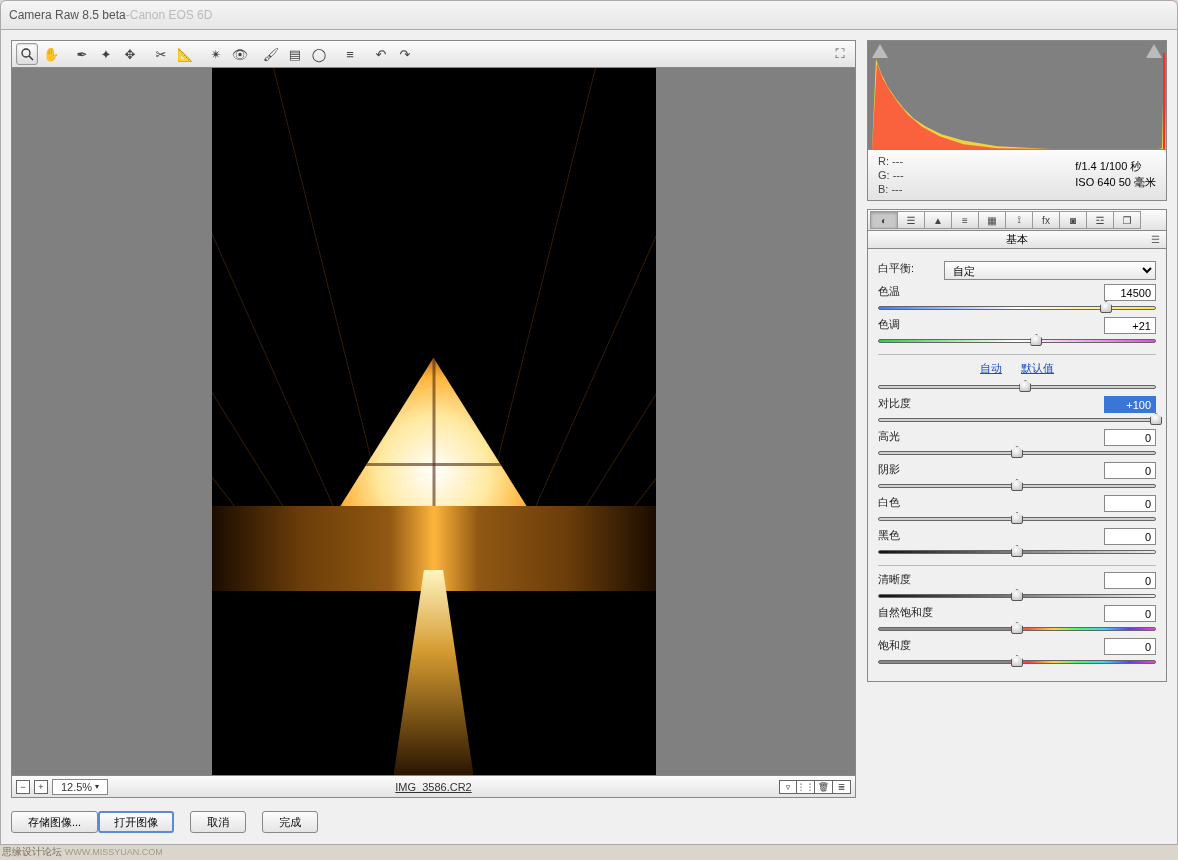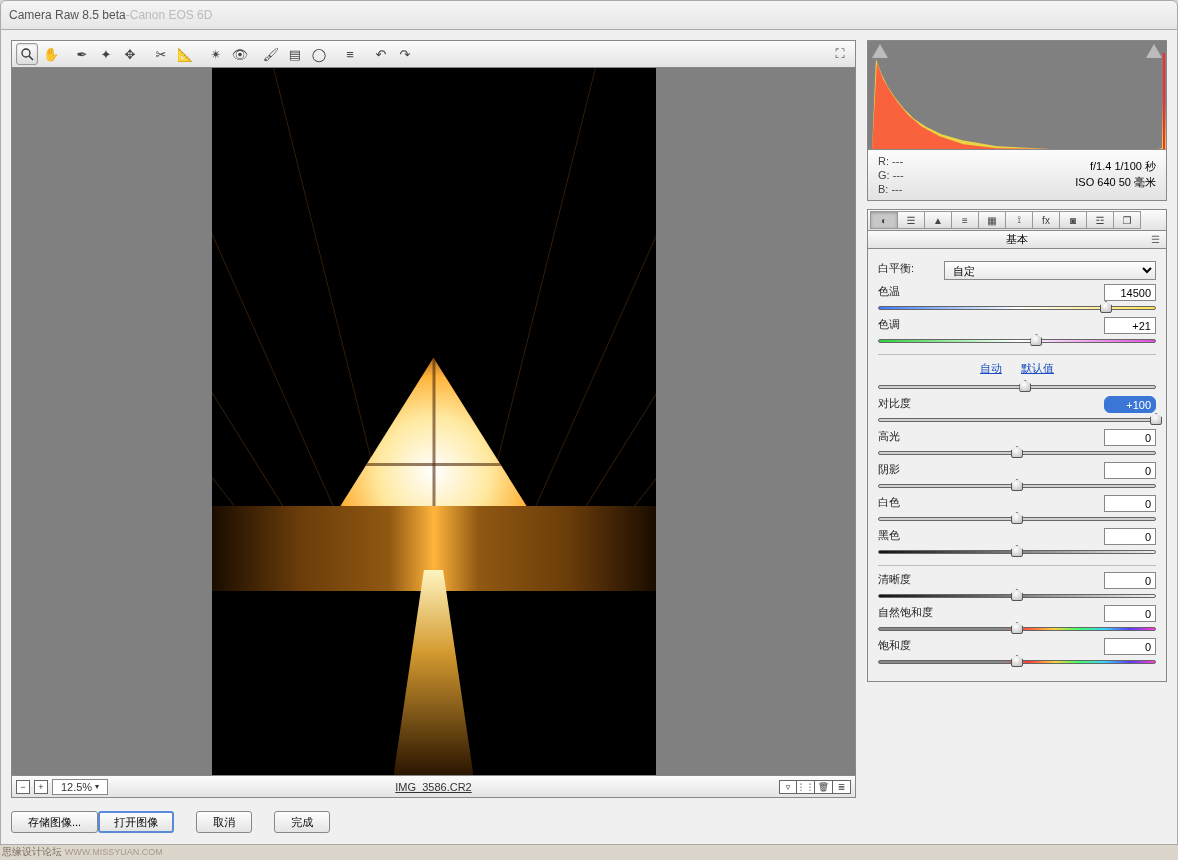--- a/index.html
+++ b/index.html
@@ -45,41 +45,41 @@
 
 
 .histo { height:110px; border:1px solid #888; background:#808080; position:relative; overflow:hidden; }
 .histo .shadow-warn,.histo .highlight-warn { position:absolute; top:3px; width:16px; height:14px;
   background:#bbb; clip-path:polygon(50% 0,100% 100%,0 100%); }
 .histo .shadow-warn{left:4px;} .histo .highlight-warn{right:4px;}
 .histo svg { position:absolute; inset:0; }
 .rgbexif { border:1px solid #888; border-top:none; background:linear-gradient(#fcfcfc,#e3e3e3);
   font-size:11px; padding:4px 10px; display:flex; justify-content:space-between;}
 .rgbexif .rgb { line-height:14px; color:#444; font-family:monospace;}
-.rgbexif .exif { text-align:right; line-height:16px; padding-top:4px;}
+.rgbexif .exif { text-align:left; line-height:16px; padding-top:4px;}
 
 
 .ptabs { margin-top:8px; height:22px; border:1px solid #888; background:linear-gradient(#fcfcfc,#e3e3e3);
   display:flex; align-items:center; padding:0 2px; gap:0; }
 .ptab { width:28px; height:18px; border:1px solid #999; background:linear-gradient(#fcfcfc,#dedede);
   display:flex; align-items:center; justify-content:center; font-size:10px; color:#444; margin-right:-1px; }
 .ptab.active { background:#c8c8c8; box-shadow:inset 0 1px 3px rgba(0,0,0,.25); }
 
 
 .phead { height:18px; border:1px solid #888; border-top:none; background:linear-gradient(#fcfcfc,#e3e3e3);
   font-size:11px; display:flex; align-items:center; justify-content:center; position:relative; }
 .phead .menu { position:absolute; right:6px; font-size:10px; color:#666;}
 
 
 .controls { border:1px solid #888; border-top:none; background:#f0f0f0; padding:8px 10px 12px; font-size:11px; }
 .row { display:flex; align-items:flex-start; gap:6px; margin:4px 0 2px; }
 .row label { width:60px; color:#222; }
 .row .val { width:52px; height:17px; border:1px solid #888; background:#fff; text-align:right;
   padding:0 4px; font-size:11px; margin-left:auto; }
-.row .val.sel { background:#3a76d6; color:#fff; border-color:#3a76d6;border-radius:6px; }
+.row .val.sel { background:#3a76d6; color:#fff; border-color:#3a76d6; }
 select.combo { flex:1; height:19px; border:1px solid #888; background:linear-gradient(#fff,#e8e8e8); font-size:11px; padding:0 4px; }
 .slider { height:10px; position:relative; margin-bottom:2px; }
 .slider .track { position:absolute; left:0; right:0; top:3px; height:4px; border:1px solid #666; border-radius:2px; background:#d0d0d0;}
 .slider.temp .track { background:linear-gradient(90deg,#3b7cff,#fff 50%,#ffe34d);}
 .slider.tint .track { background:linear-gradient(90deg,#2bcf3c,#fff 50%,#e04ddc);}
 .slider.vib .track { background:linear-gradient(90deg,#888 0%,#888 45%,#ff5a3c,#ffd23c,#3cff6a,#3cd2ff,#5a3cff,#ff3cd2);}
 .slider.sat .track { background:linear-gradient(90deg,#888 0%,#888 45%,#ff3c3c,#ffd23c,#3cff6a,#3cd2ff,#5a3cff,#ff3cd2);}
 .slider.dark .track { background:linear-gradient(90deg,#111,#eee);}
 .slider .thumb { position:absolute; top:-2px; width:12px; height:12px; margin-left:-6px;
   background:radial-gradient(circle at 40% 35%,#fff,#bcbcbc); border:1px solid #555; border-radius:2px;
@@ -341,21 +341,21 @@
           </div>
     <div class="slider sat">
             <div class="track"></div>
             <div class="thumb" style="left:50%"></div>
           </div>
   </div>
 </div>
 
 <div class="bottom">
   <button class="btn">存储图像...</button>
-  <div style="display:flex;gap:22px">
+  <div style="display:flex;gap:16px">
     <button class="btn primary">打开图像</button>
     <button class="btn">取消</button>
     <button class="btn">完成</button>
   </div>
 </div>
 
 </div>
   </div>
 
 <div class="watermark">

